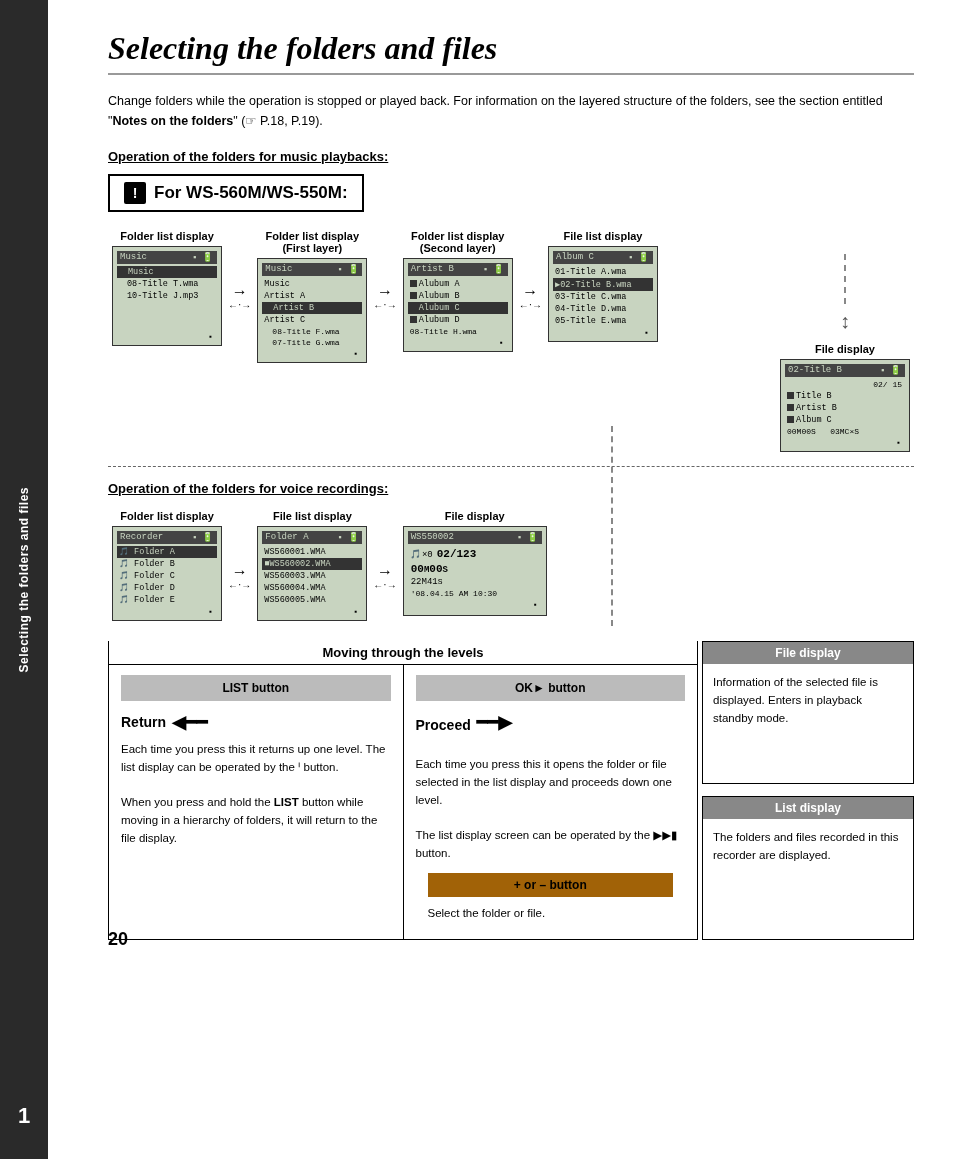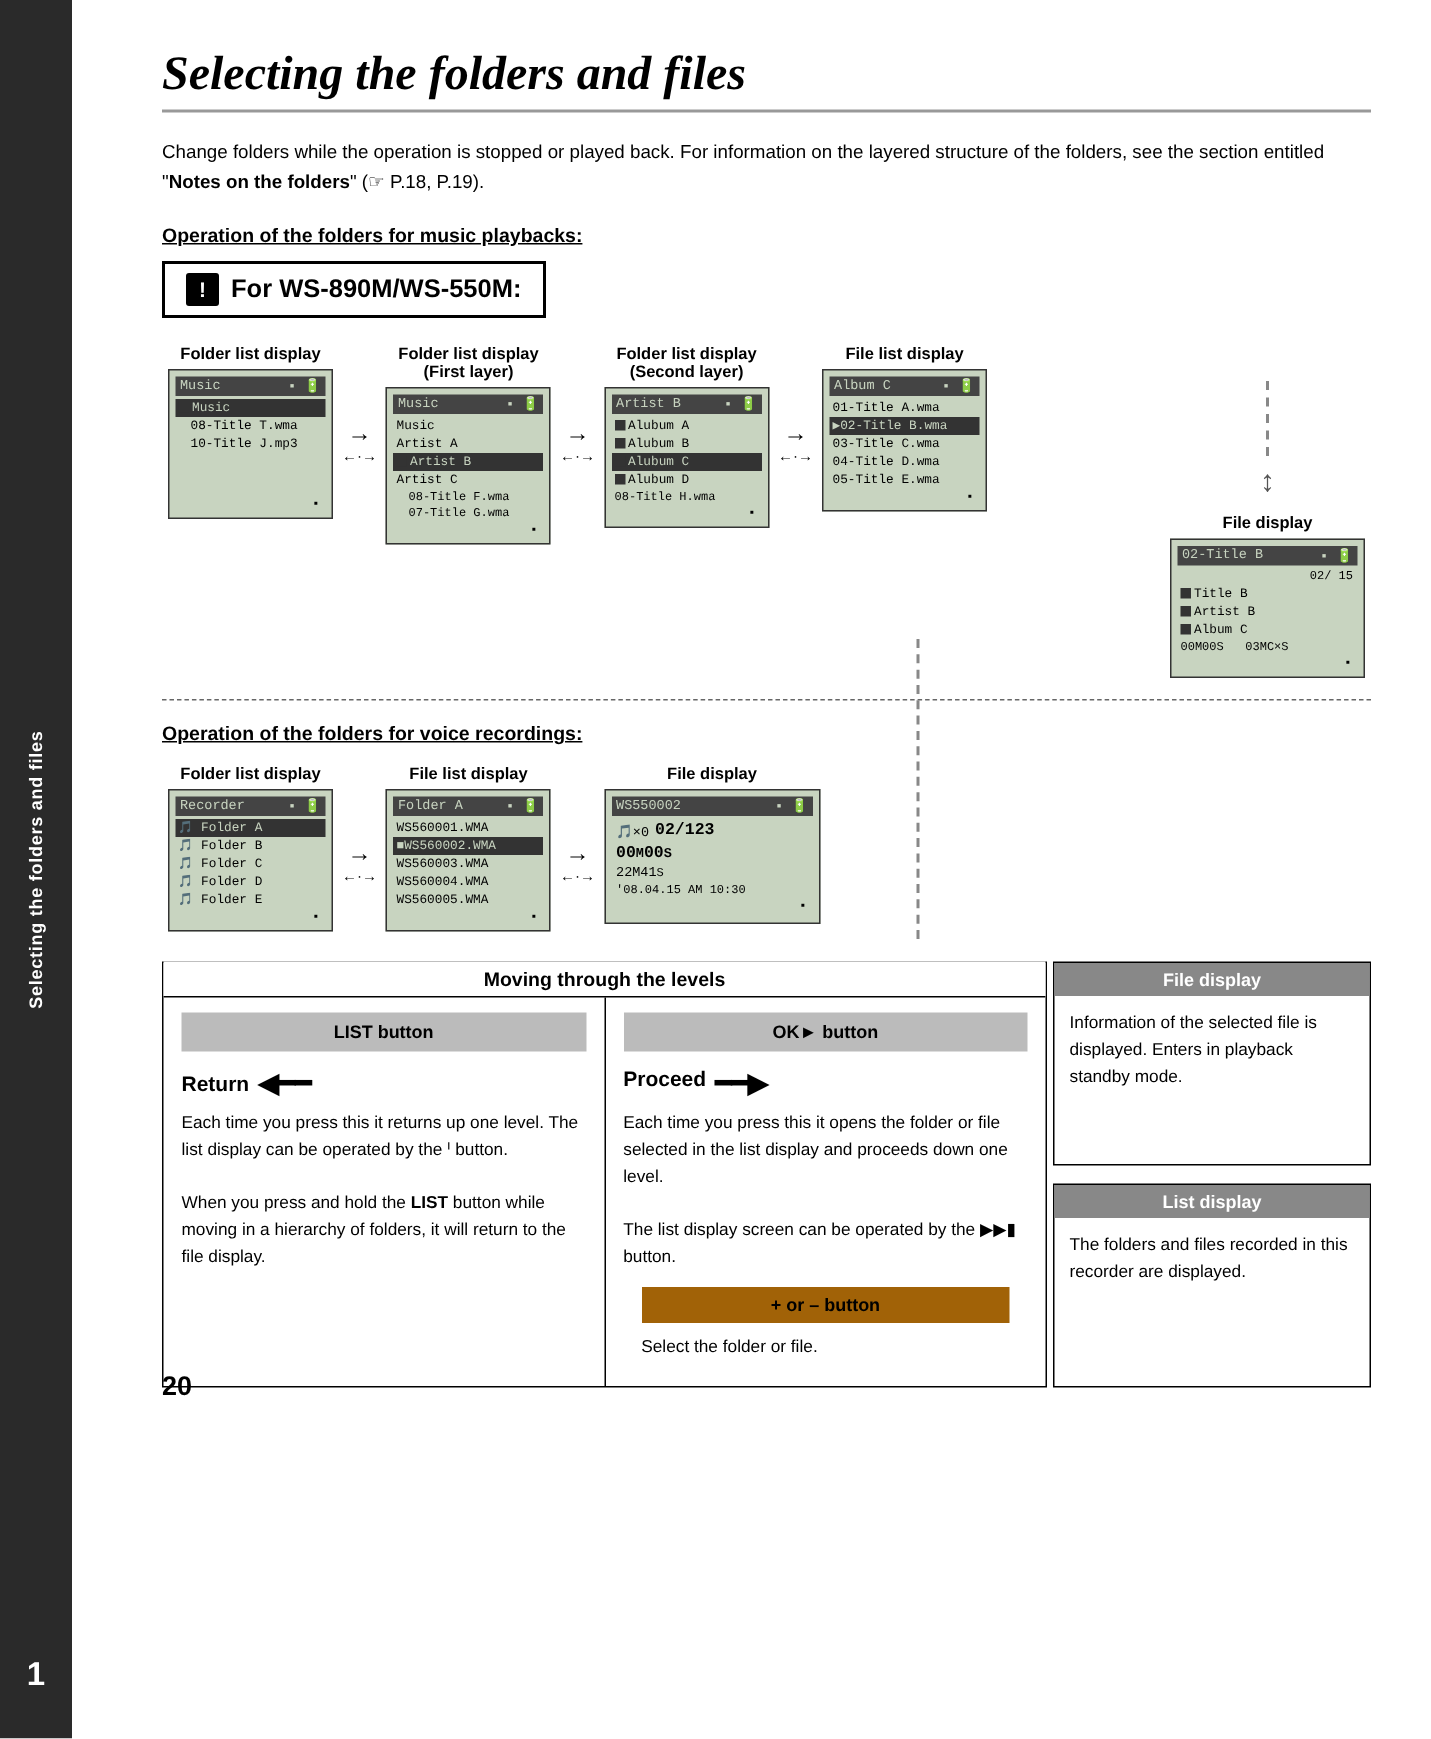--- a/index.html
+++ b/index.html
@@ -215,24 +215,24 @@
     }
     .levels-return {
       display: flex;
       align-items: center;
       font-weight: bold;
       font-size: 14px;
       margin-bottom: 8px;
     }
     .levels-proceed {
       display: flex;
-      align-items: flex-start;
+      align-items: flex-end;
       font-weight: bold;
       font-size: 14px;
-      margin-bottom: 8px;
+      margin-bottom: 23px;
     }
     .levels-desc {
       font-size: 11.5px;
       line-height: 1.55;
     }
     .levels-desc strong {
       font-weight: bold;
     }
     .or-button-box {
       background: #a16207;
@@ -285,21 +285,21 @@
 
   <p class="intro-text">
     Change folders while the operation is stopped or played back. For information on the layered structure of the folders, see the section entitled "<strong>Notes on the folders</strong>" (☞ P.18, P.19).
   </p>
 
   <div class="section-heading">Operation of the folders for music playbacks:</div>
 
   
   <div class="model-box">
     <span class="warn-icon">!</span>
-    <span class="model-box-text">For WS-890M/WS-550M:</span>
+    <span class="model-box-text">For WS-560M/WS-550M:</span>
   </div>
 
   
   <div style="display:flex; align-items:flex-start; margin-bottom: 8px; position:relative;">
 
     <div style="display:flex; align-items:flex-start; flex:1;">
 
       <div class="lcd-container">
         <div class="lcd-label">Folder list display</div>
         <div class="lcd-screen">

